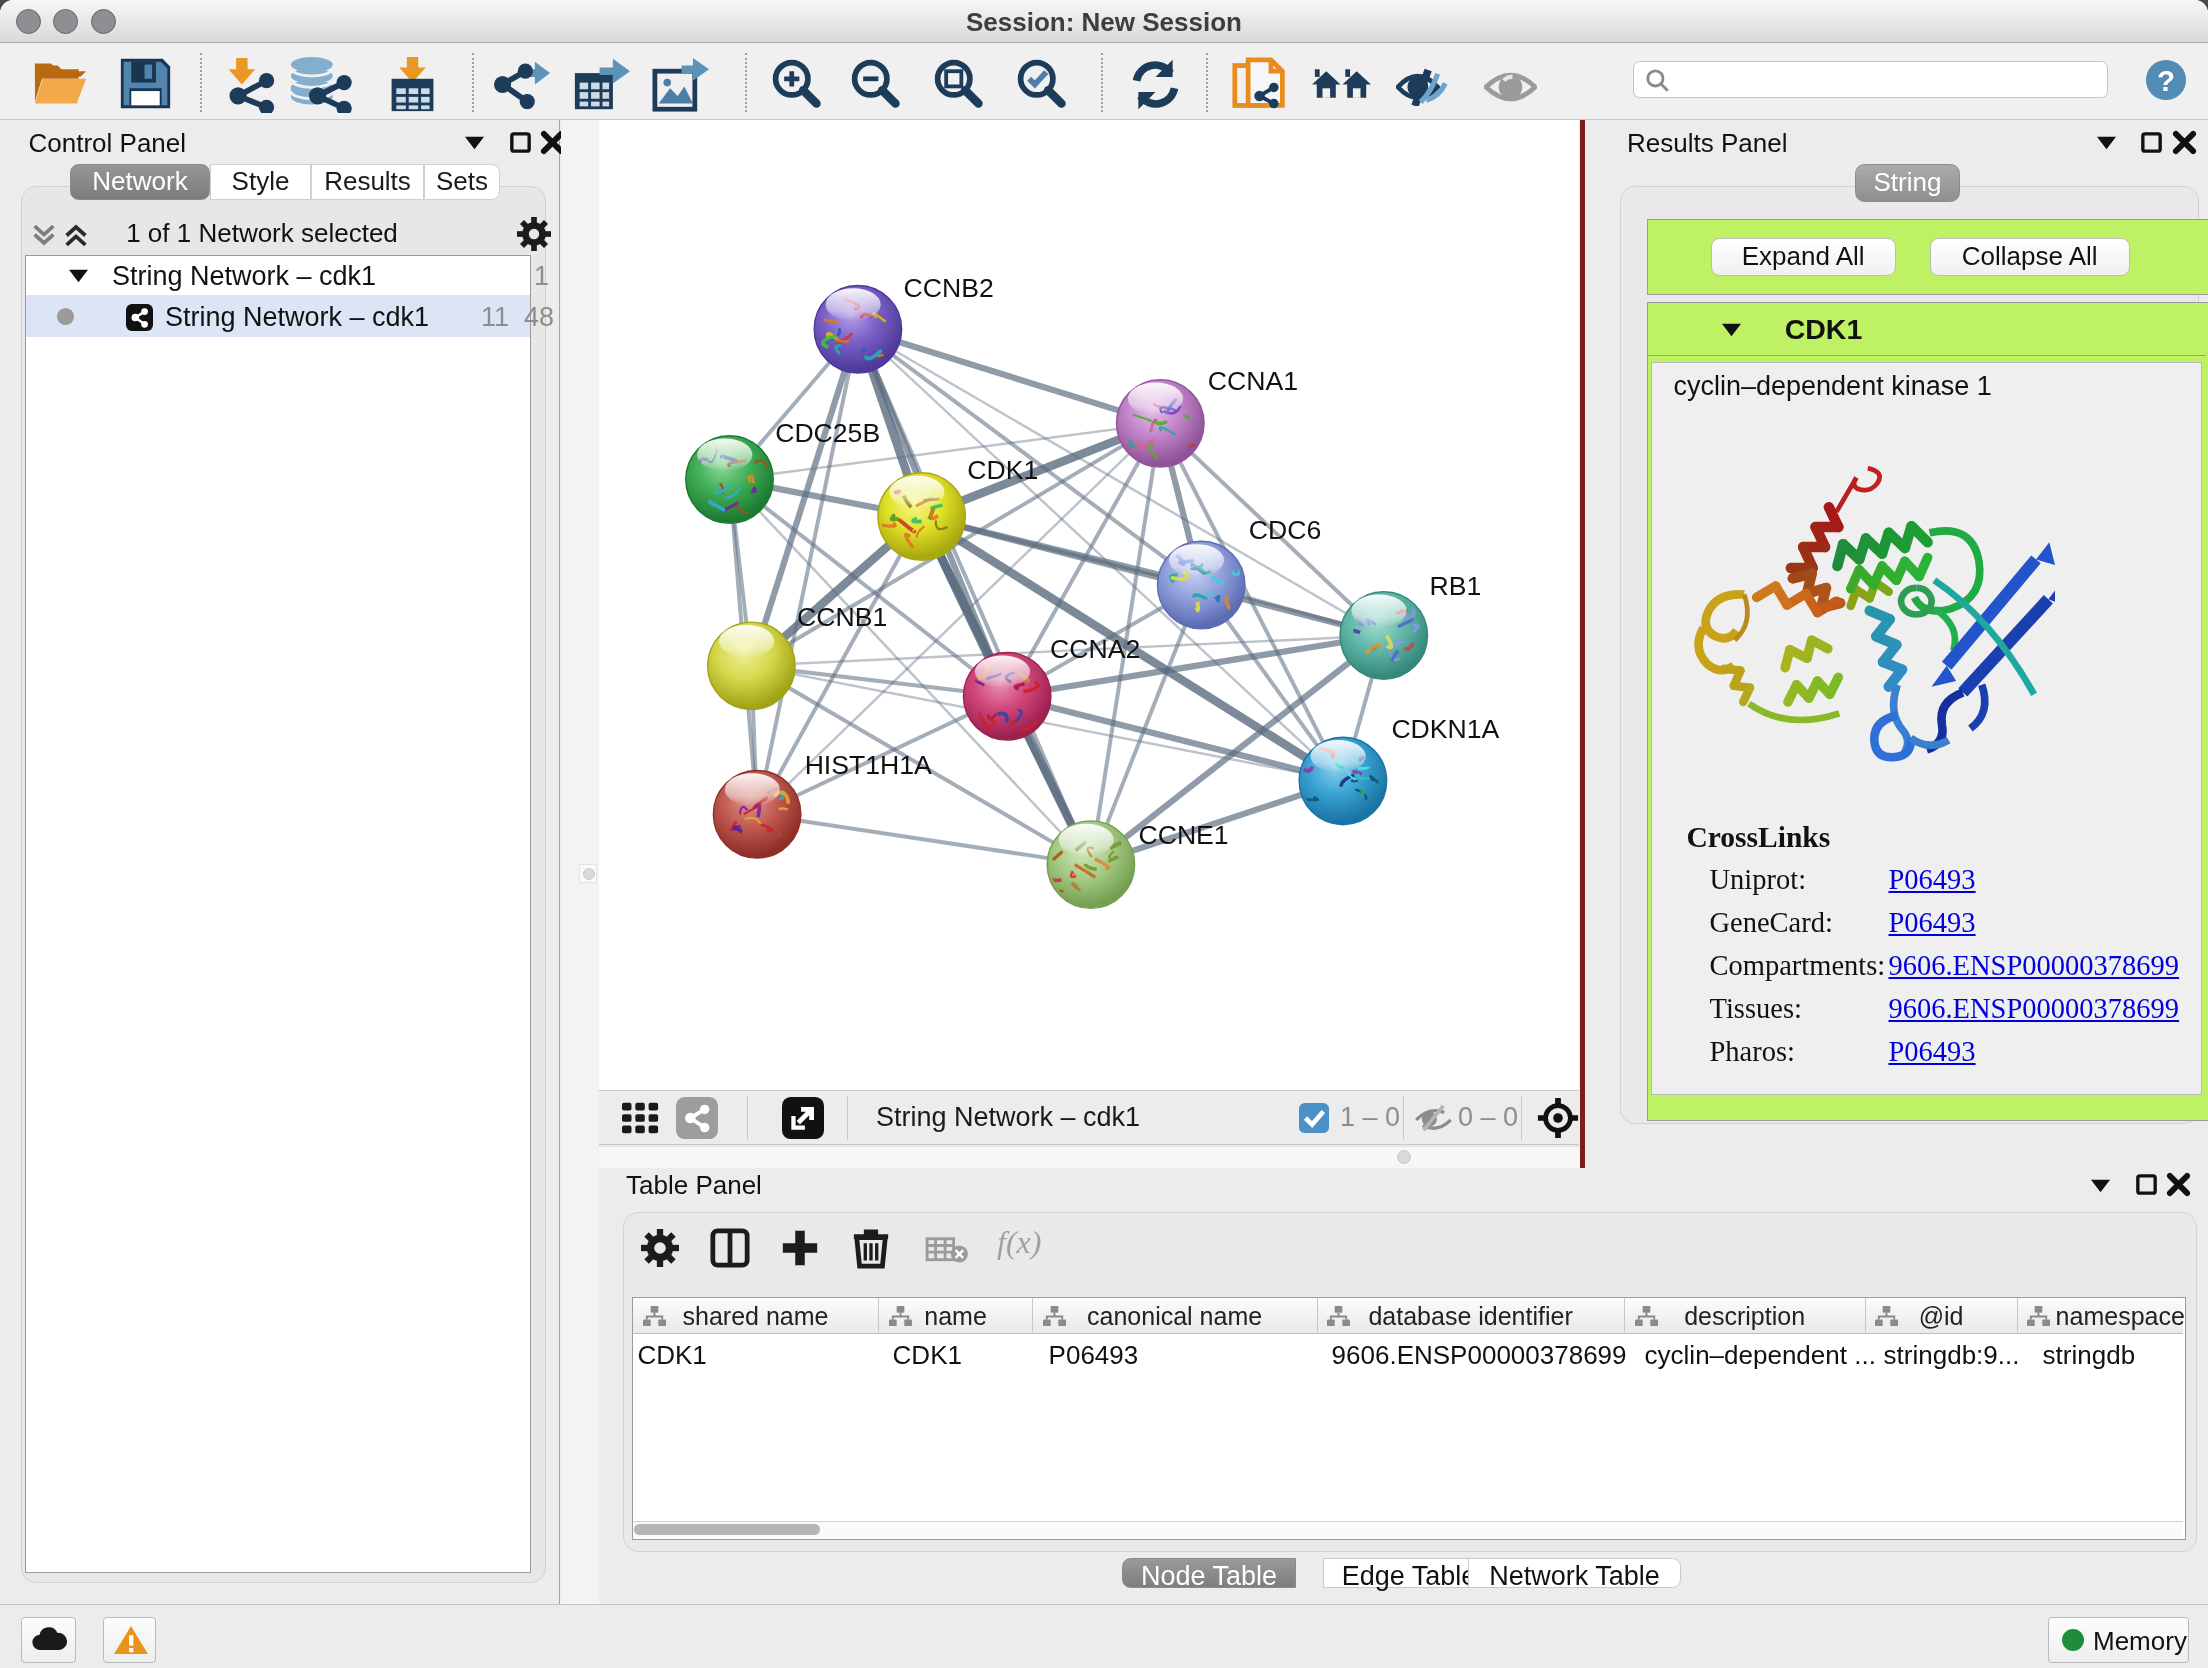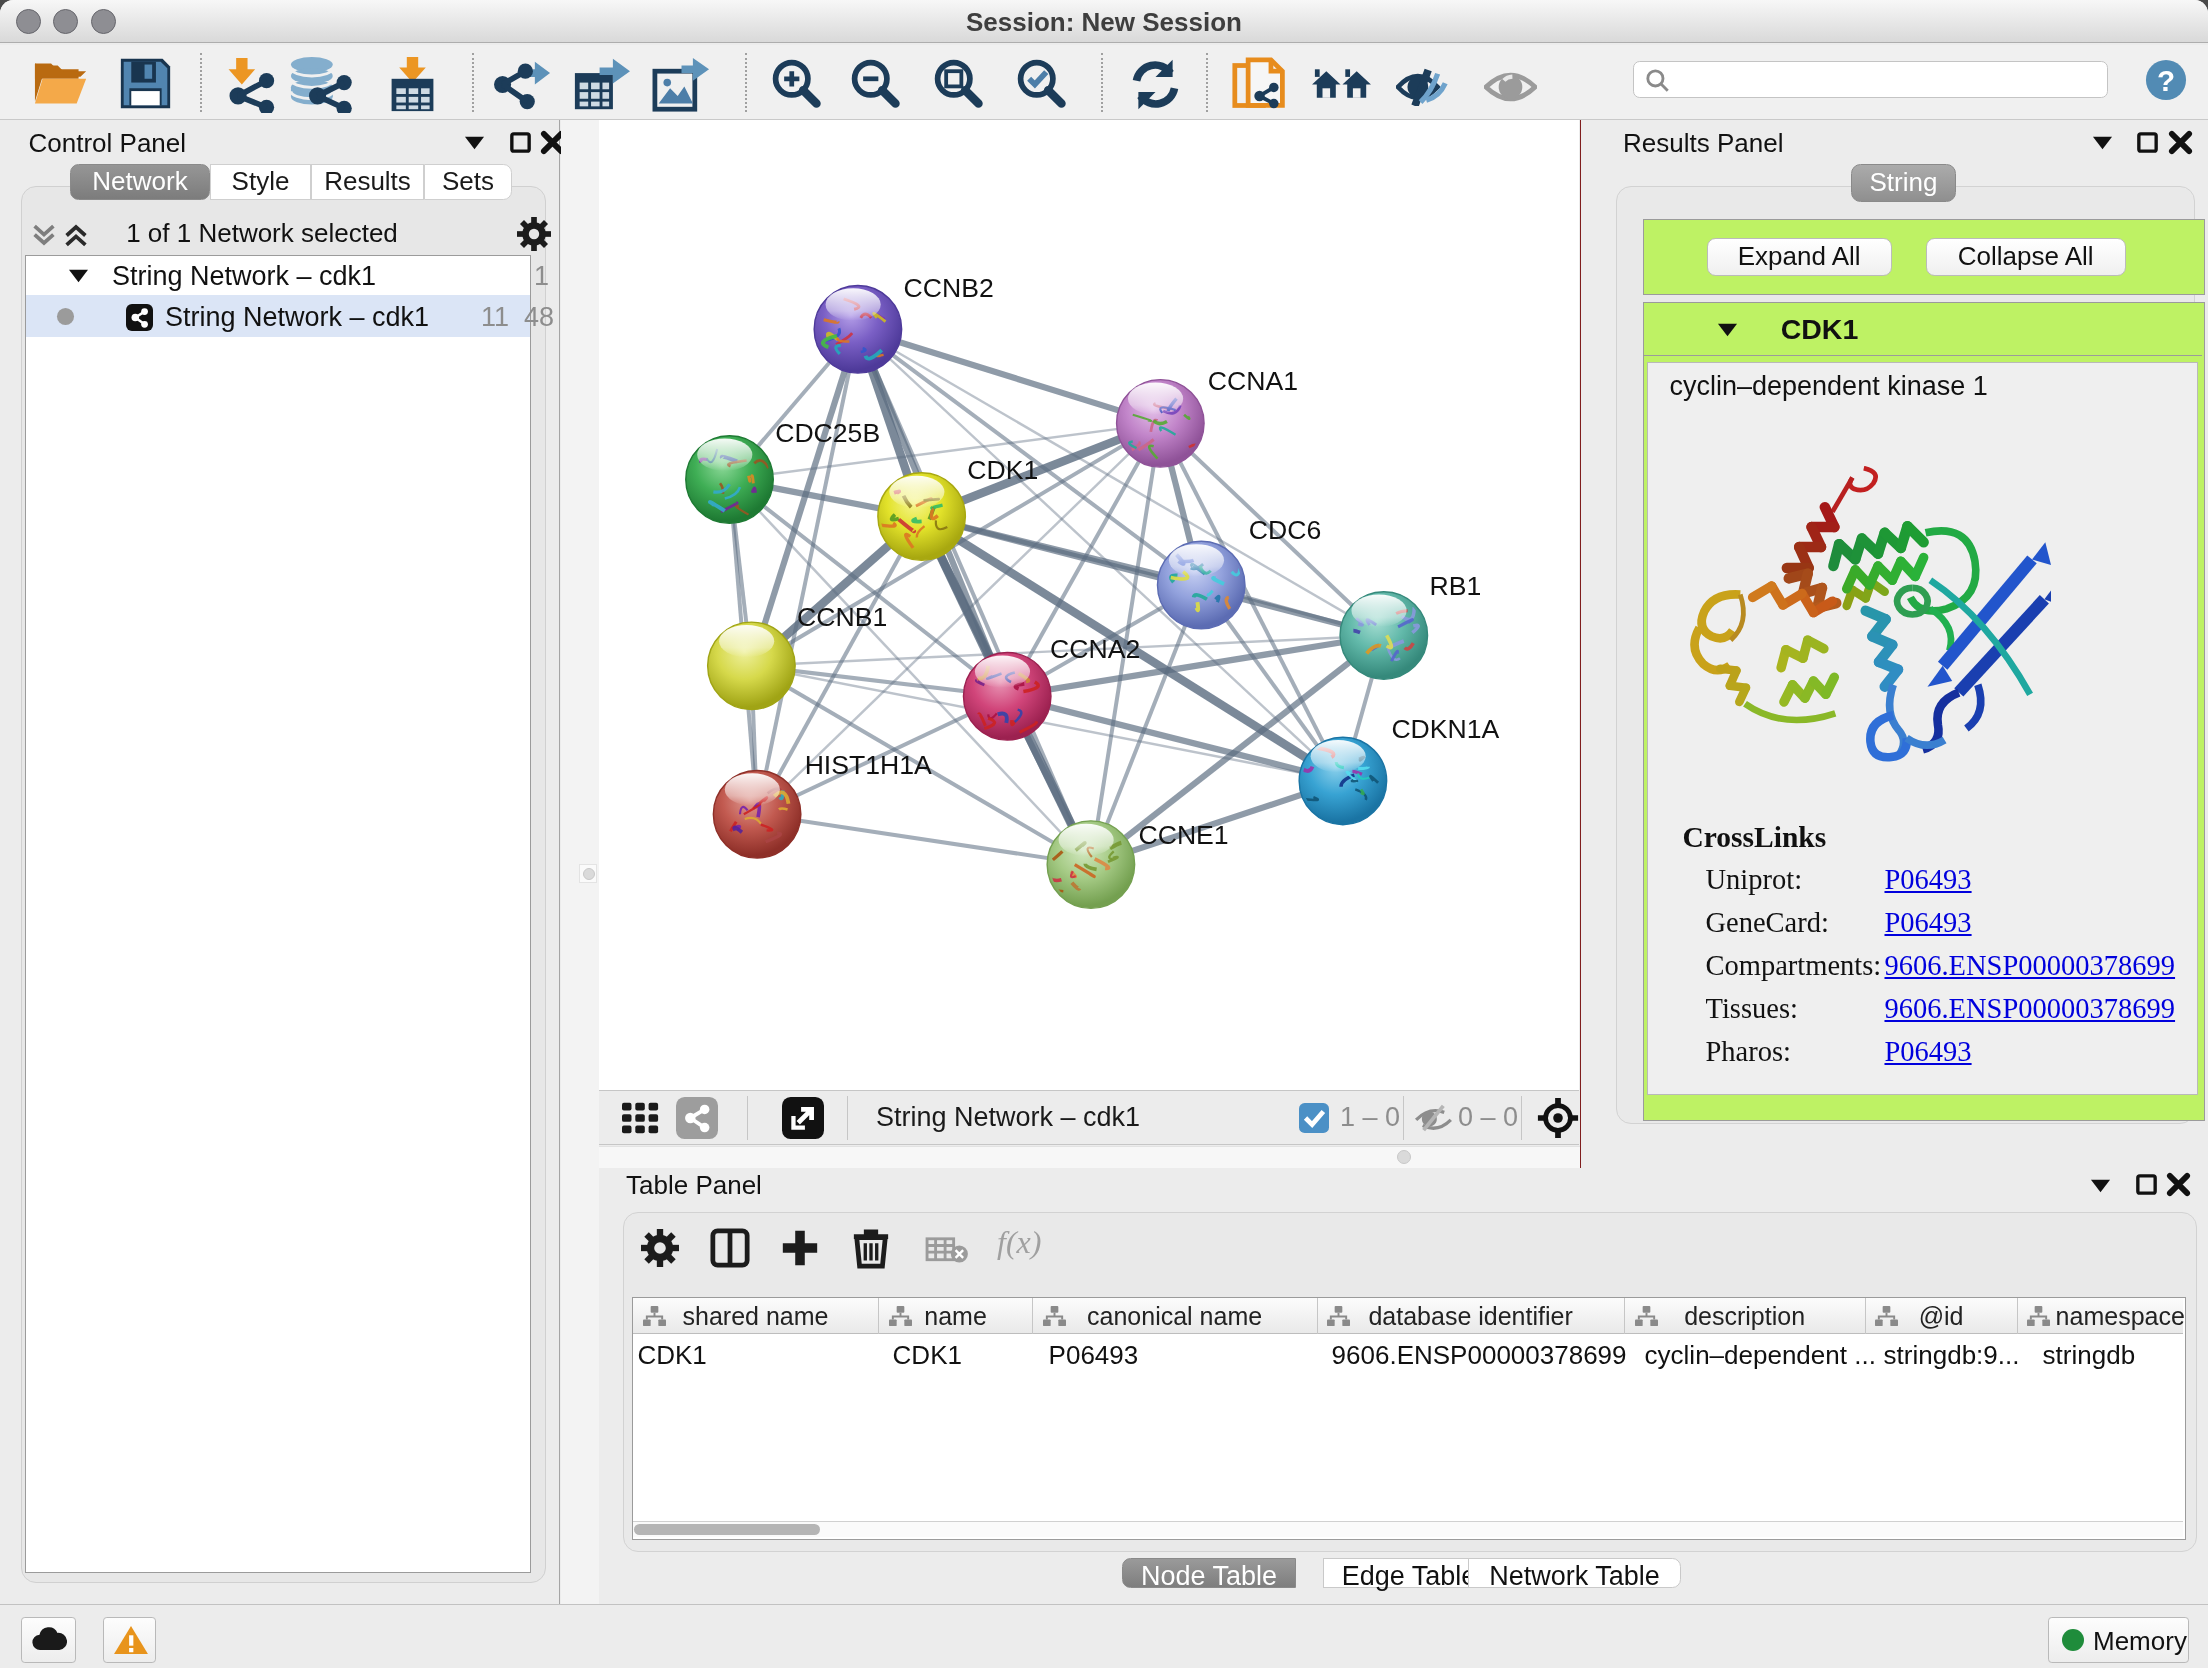--- a/index.html
+++ b/index.html
@@ -35,21 +35,21 @@
 #cp-head { position:absolute; left:0px; top:95px; width:560px; height:40px; }
 #cp-tree { position:absolute; left:25px; top:135px; width:506px; height:1318px; background:#fff;
   border:1.9px solid #9b9b9b; }
 .trow { position:absolute; left:0; width:504px; height:39px; font-size:27px; color:#111; }
 
 #netview { position:absolute; left:599px; top:120px; width:980px; height:970px; background:#fff; }
 #nettb { position:absolute; left:599px; top:1090px; width:980px; height:55px; background:#ececec;
   border-top:1.9px solid #c6c6c6; border-bottom:1.9px solid #c6c6c6; }
 
 #rpanel { position:absolute; left:1580px; top:120px; width:629px; height:1484px; background:#ececec;
-  border-left:1px solid #7f1d1d;text-decoration:underline; }
+  border-left:5px solid #7f1d1d;text-decoration:underline; }
 #rp-sub { position:absolute; left:35px; top:66px; width:579px; height:938px; background:#e9e9e9;
   border:1.9px solid #d2d2d2; border-radius:15px; }
 #stringtab { position:absolute; left:270px; top:44px; width:105px; height:38px;
   background:linear-gradient(#ababab,#8f8f8f); border:1.9px solid #8a8a8a; border-radius:9.5px;
   color:#fff; font-size:26px; text-align:center; line-height:35px; }
 .rbox { position:absolute; left:5.7px; width:562px; border:1.9px solid #9b9b9b; background:#bef264;margin-left:20px; }
 .btn { position:absolute; background:linear-gradient(#ffffff,#f0f0f0); border:1.9px solid #bbb;
   border-radius:8.6px; font-size:26px; color:#111; text-align:center; }
 
 #tpanel { position:absolute; left:599px; top:1168px; width:1609px; height:436px; background:#ececec; }
@@ -270,21 +270,21 @@
         <rect x="4" y="4" width="18" height="18" fill="none" stroke="#111" stroke-width="3.5" rx="2"></rect>
       </svg>
     <svg class="abs" style="left:540px;top:9.5px;" width="25" height="25" viewBox="0 0 26 26">
         <path d="M4 4 L22 22 M22 4 L4 22" stroke="#111" stroke-width="6" stroke-linecap="round"></path>
       </svg>
     <div id="cp-sub"></div>
     <div class="tabs">
       <div class="tab sel" style="left:70px; width:140px; border-radius:8.6px;">Network</div>
       <div class="tab" style="left:210px; width:101px; border-radius:0;">Style</div>
       <div class="tab" style="left:311px; width:113px; border-radius:0;">Results</div>
-      <div class="tab" style="left:424px; width:88px; border-radius:0 8.6px 8.6px 0;">Sets</div>
+      <div class="tab" style="left:424px; width:76px; border-radius:0 8.6px 8.6px 0;">Sets</div>
     </div>
     <div id="cp-head">
       <svg class="abs" style="left:28.5px;top:7.6px;" width="30" height="25" viewBox="0 0 32 26">
           <path d="M6 3 l10 9 10 -9 M6 12 l10 9 10 -9" fill="none" stroke="#7e7e7e" stroke-width="4"></path>
         </svg>
       <svg class="abs" style="left:61px;top:7.6px;" width="30" height="25" viewBox="0 0 32 26">
           <path d="M6 23 l10 -9 10 9 M6 13 l10 -9 10 9" fill="none" stroke="#2a2a2a" stroke-width="4"></path>
         </svg>
       <div class="abs" style="left:105px;top:2.9px;width:314px;text-align:center;font-size:26px;color:#111;">1 of 1 Network selected</div>
       <svg class="abs" style="left:517px;top:1.9px;" width="34" height="34" viewBox="0 0 36 36">

